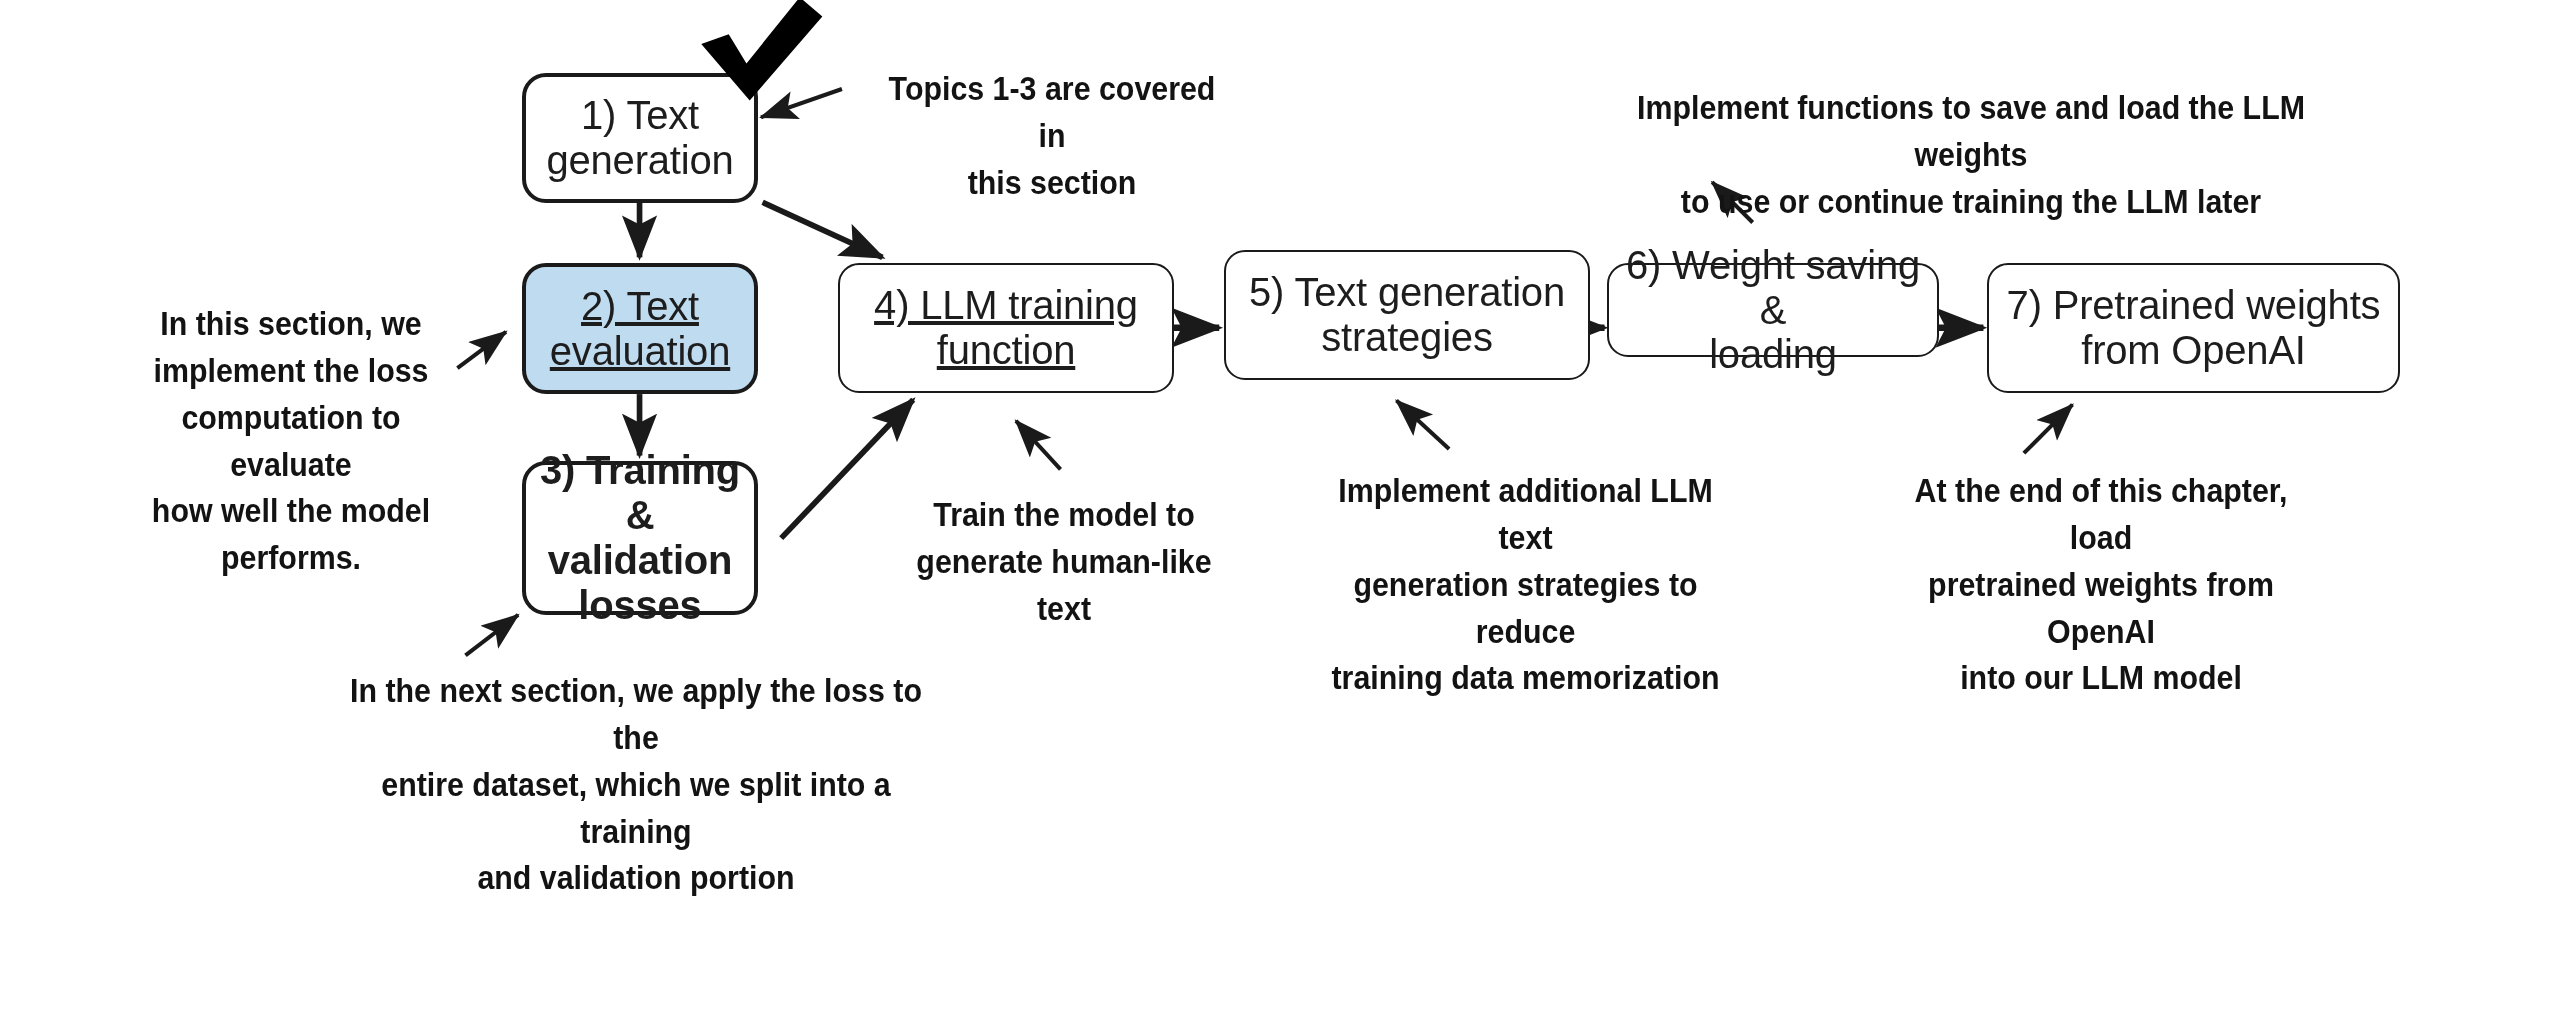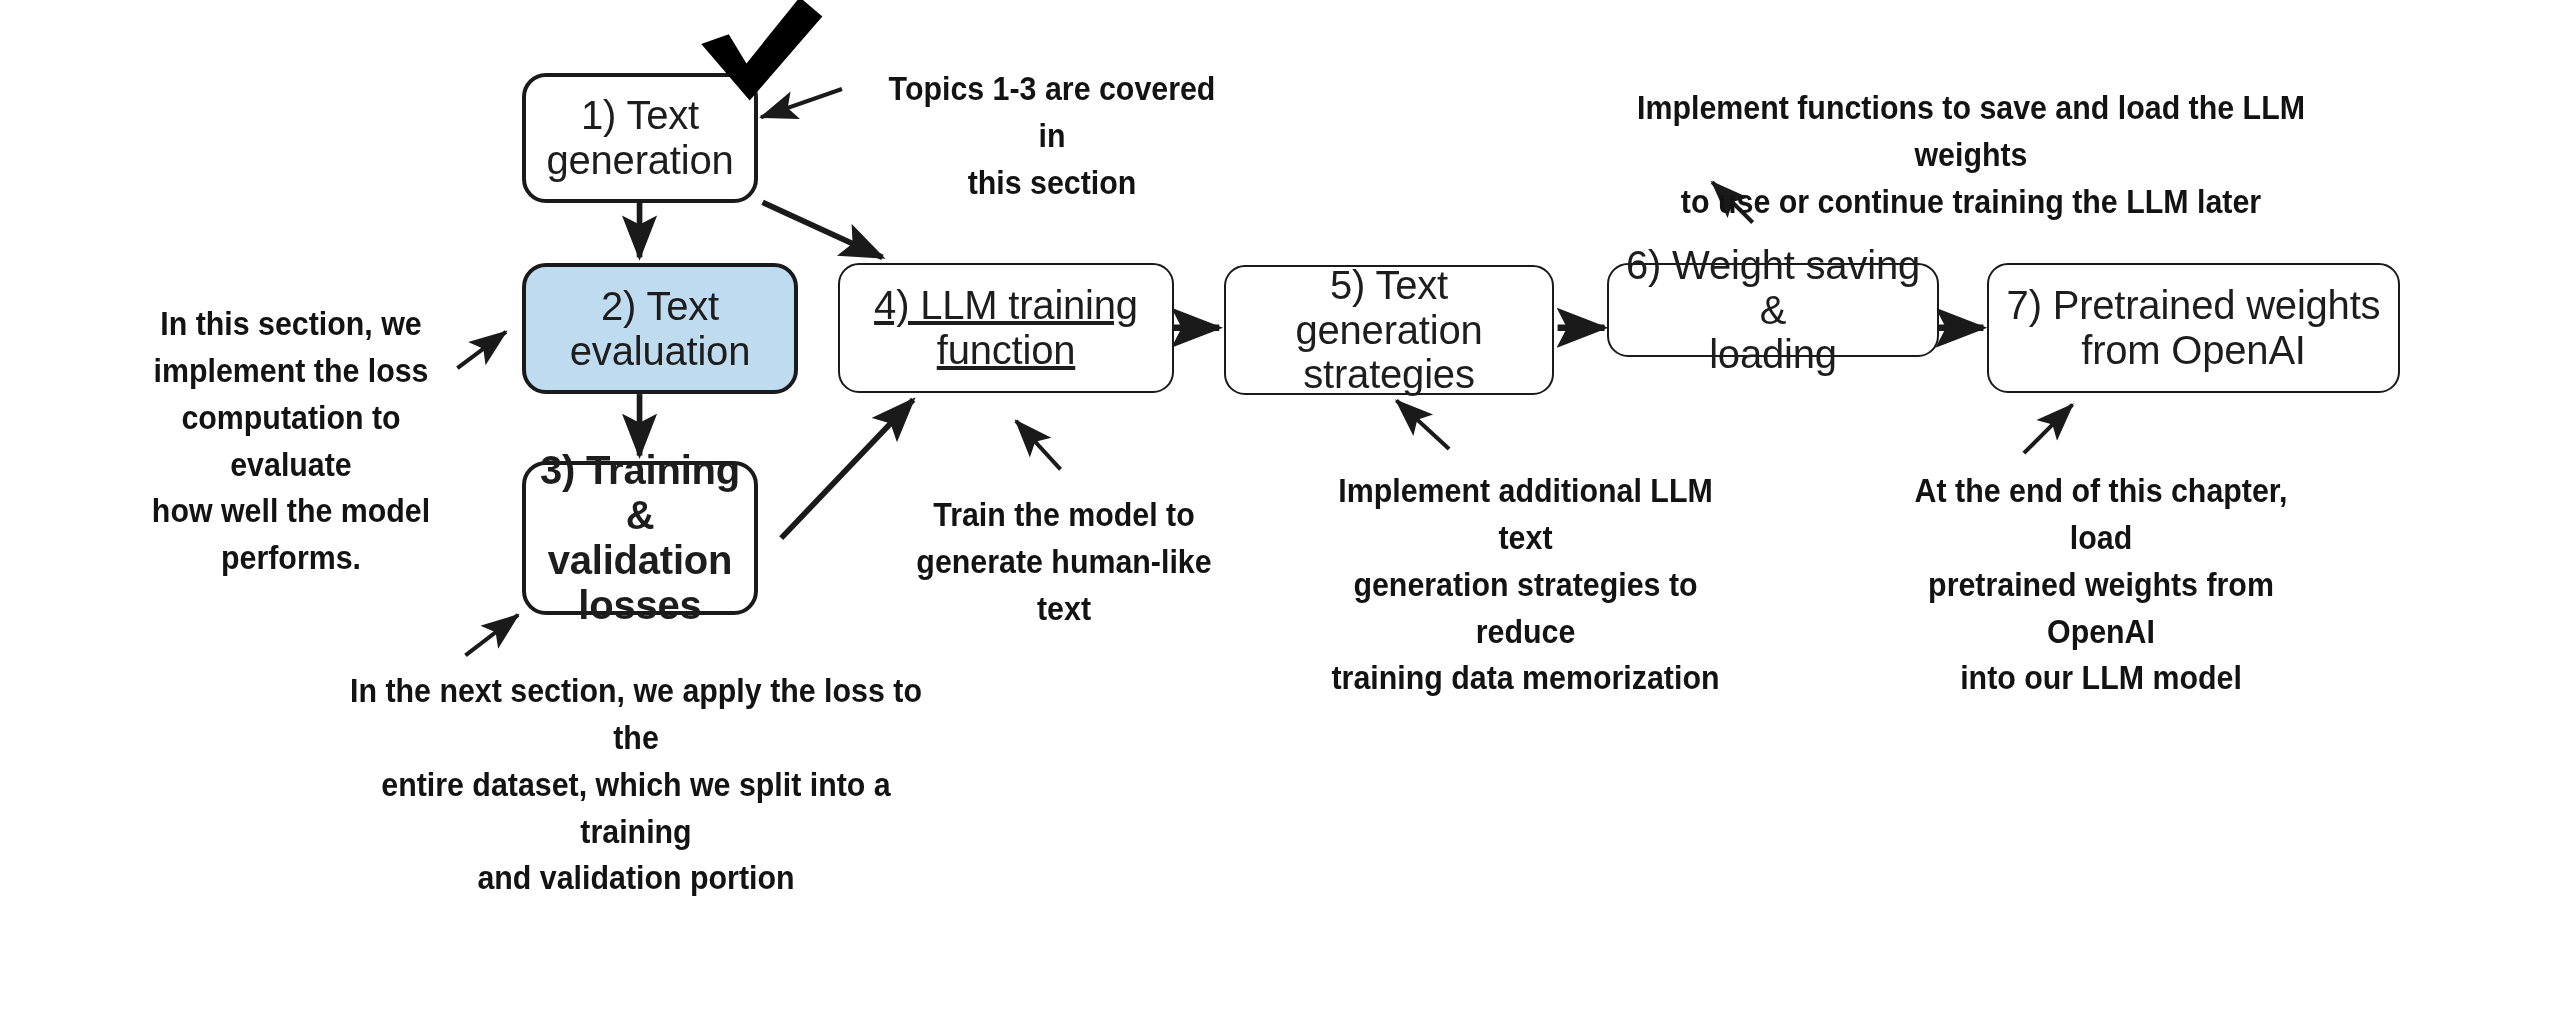--- a/index.html
+++ b/index.html
@@ -145,33 +145,33 @@
     </svg>
 
     <svg id="check-mark" viewBox="0 0 160 140">
       <path d="M6 62 L40 50 L62 86 L128 4 L156 28 L66 132 z" fill="#000000"></path>
     </svg>
 
     <div class="node heavy" style="left:522px; top:73px; width:236px; height:130px;">
       <span class="label">1) Text<br>generation</span>
     </div>
 
-    <div class="node heavy filled" style="left:522px; top:263px; width:276px; height:131px;">
+    <div class="node heavy filled" style="left:522px; top:263px; width:236px; height:131px;text-decoration:underline;">
       <span class="label">2) Text<br>evaluation</span>
     </div>
 
     <div class="node heavy" style="left:522px; top:461px; width:236px; height:154px;font-weight:bold;">
       <span class="label">3) Training<br>&amp; validation<br>losses</span>
     </div>
 
     <div class="node" style="left:838px; top:263px; width:336px; height:130px;text-decoration:underline;">
       <span class="label">4) LLM training<br>function</span>
     </div>
 
-    <div class="node" style="left:1224px; top:265px; width:330px; height:130px;">
+    <div class="node" style="left:1224px; top:250px; width:366px; height:130px;">
       <span class="label">5) Text generation<br>strategies</span>
     </div>
 
     <div class="node" style="left:1607px; top:263px; width:332px; height:94px;">
       <span class="label">6) Weight saving &amp;<br>loading</span>
     </div>
 
     <div class="node" style="left:1987px; top:263px; width:413px; height:130px;">
       <span class="label">7) Pretrained weights<br>from OpenAI</span>
     </div>

